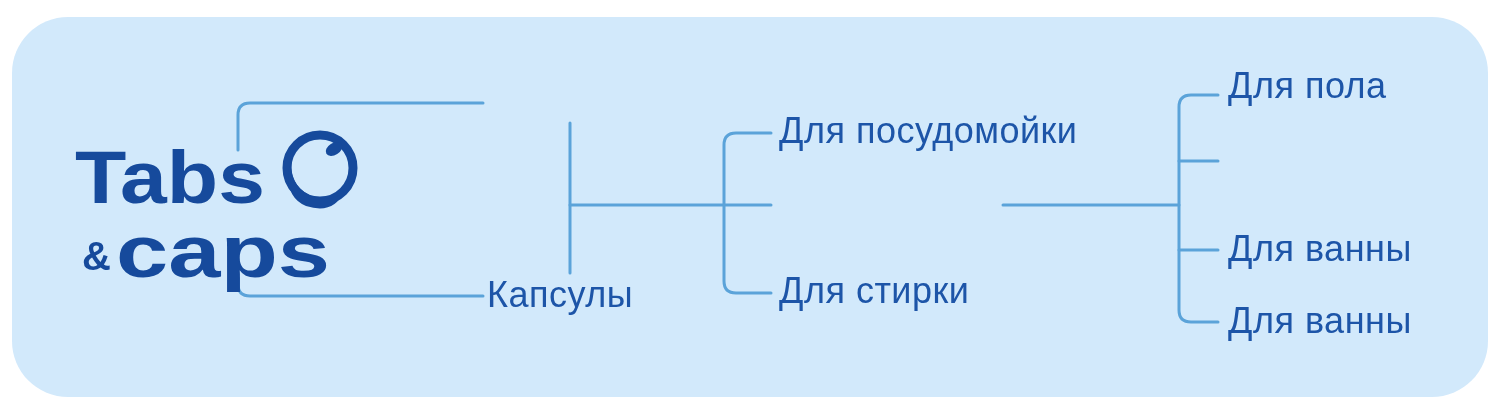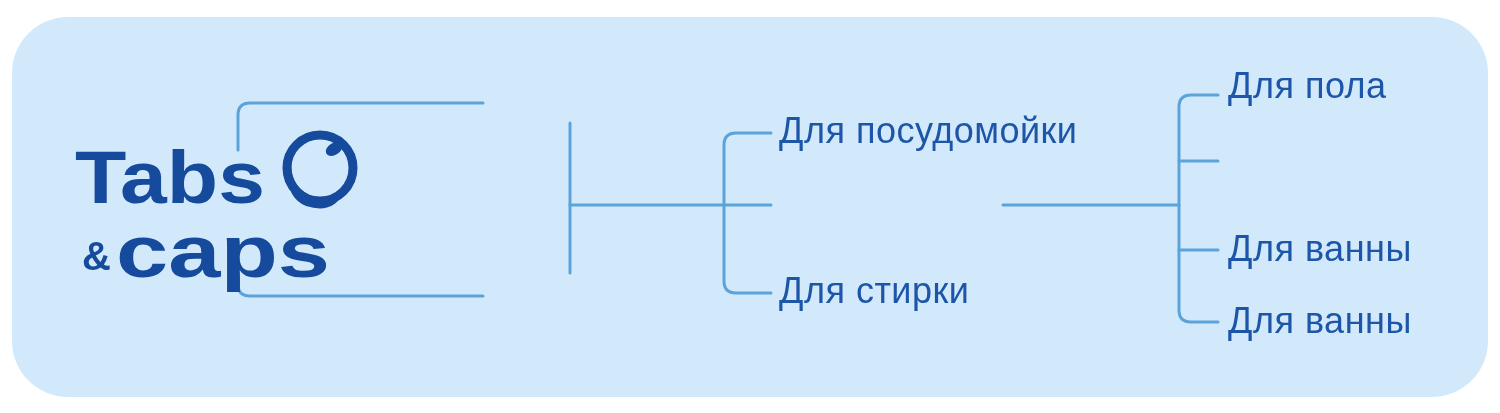--- a/index.html
+++ b/index.html
@@ -86,20 +86,21 @@
       <text x="46" y="154" font-size="74" textLength="214" lengthAdjust="spacingAndGlyphs">caps</text>
     </g>
 
     <g>
       <circle cx="250" cy="45" r="33" fill="none" stroke="#164a9c" stroke-width="9"></circle>
       <path fill="#164a9c" d="M221,42 Q222,66 244,74 Q262,80 274,68 Q264,92 236,83 Q217,75 218,50 Q219,44 221,42 Z"></path>
       <ellipse cx="264" cy="26" rx="9" ry="6" fill="#164a9c" transform="rotate(-32 264 26)"></ellipse>
     </g>
   </svg>
 
+  <div class="node-label" style="left:487px; top:296px;">Капсулы</div>
 
   <div class="node-label" style="left:779px; top:132px;">Для посудомойки</div>
   <div class="node-label" style="left:779px; top:292px;text-align:right;">Для стирки</div>
 
   <div class="node-label" style="left:1228px; top:87px;">Для пола</div>
   <div class="node-label" style="left:1228px; top:250px;">Для ванны</div>
   <div class="node-label" style="left:1228px; top:322px;">Для ванны</div>
 
 </div>
 

